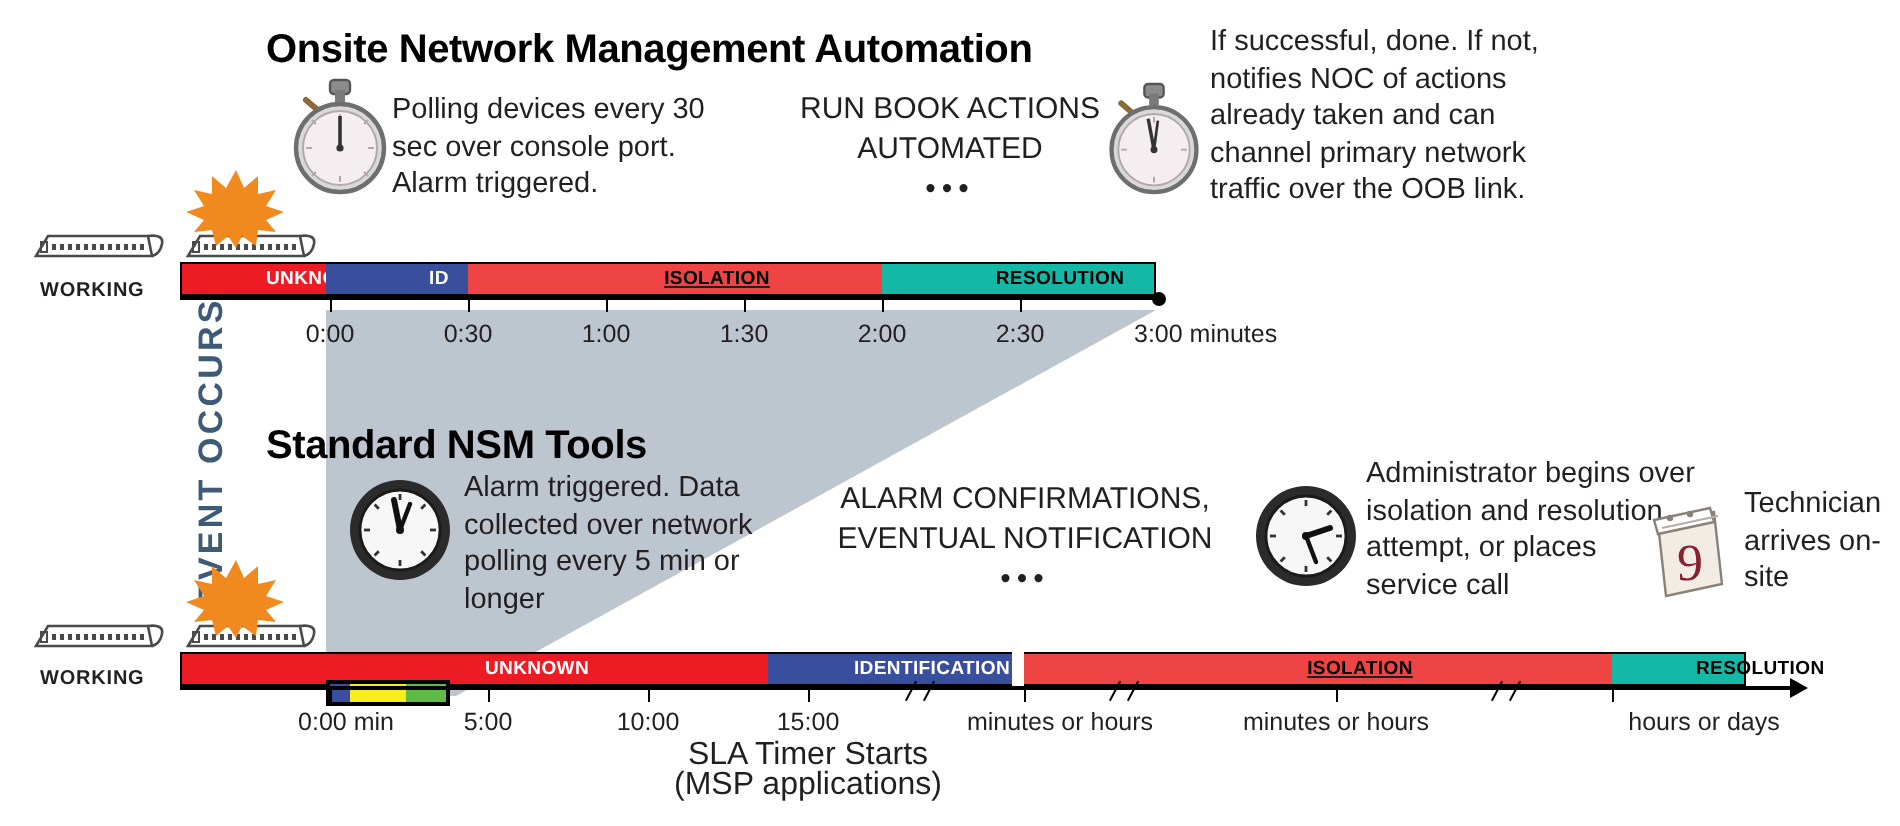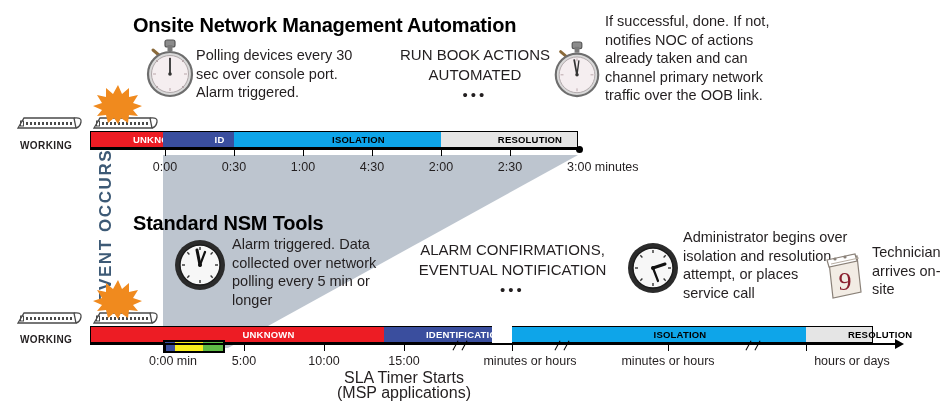--- a/index.html
+++ b/index.html
@@ -52,22 +52,22 @@
     text-align:center;
     font-size:9.5px;
     font-weight:bold;
     line-height:15px;
     letter-spacing:.2px;
     white-space:nowrap;
     padding-left:42px;
   }
   .seg-red   {background:#ED1C24;}
   .seg-blue  {background:#3A4E9E;}
-  .seg-yellow{background:#0ea5e9;}
-  .seg-green {background:#e5e5e5;}
+  .seg-yellow{background:#ef4444;text-decoration:underline;}
+  .seg-green {background:#14b8a6;}
   .lbl-white {color:#ffffff;}
   .lbl-black {color:#000000;}
 
   
   .axis-line{
     position:absolute;
     height:2px;
     background:#000;
   }
   .tick{
@@ -256,21 +256,21 @@
 <div class="axis-dot" style="left:576px;top:146px;"></div>
 <div class="tick" style="left:165px;top:150px;"></div>
 <div class="tick" style="left:234px;top:150px;"></div>
 <div class="tick" style="left:303px;top:150px;"></div>
 <div class="tick" style="left:372px;top:150px;"></div>
 <div class="tick" style="left:441px;top:150px;"></div>
 <div class="tick" style="left:510px;top:150px;"></div>
 <div class="tick-lbl" style="left:165px;top:160px;">0:00</div>
 <div class="tick-lbl" style="left:234px;top:160px;">0:30</div>
 <div class="tick-lbl" style="left:303px;top:160px;">1:00</div>
-<div class="tick-lbl" style="left:372px;top:160px;">4:30</div>
+<div class="tick-lbl" style="left:372px;top:160px;">1:30</div>
 <div class="tick-lbl" style="left:441px;top:160px;">2:00</div>
 <div class="tick-lbl" style="left:510px;top:160px;">2:30</div>
 <div class="tick-lbl left" style="left:567px;top:160px;">3:00 minutes</div>
 
 <div class="event-occurs" style="left:96px;top:303px;">EVENT OCCURS</div>
 
 <div class="section-title abs" style="left:133px;top:212px;">Standard NSM Tools</div>
 
 <svg class="icon" style="left:172px;top:237px;" width="56" height="56" viewBox="0 0 56 56">
   <circle cx="28" cy="28" r="25" fill="#2b2b2b"></circle>
@@ -366,21 +366,21 @@
   </g>
   <rect x="6.5" y="9" width="3" height="5" fill="none" stroke="#4a4a4a" stroke-width="1"></rect>
 </svg>
 <svg class="icon" style="left:92px;top:279px;" width="52" height="40" viewBox="0 0 52 40">
   <polygon fill="#F08A1E" points="26,1 30,10 37,4 37,13 46,11 41,19 50,22 41,26 46,32 37,31 36,39 29,34 26,40 22,34 16,39 14,31 5,32 10,26 1,22 10,19 5,11 14,13 14,4 21,10"></polygon>
 </svg>
 
 <div class="bar seg-red" style="left:90px;top:326px;width:314px;border-left:1px solid #000;">
   <span class="lbl-white">UNKNOWN</span>
 </div>
-<div class="bar seg-blue" style="left:384px;top:326px;width:108px;">
+<div class="bar seg-blue" style="left:384px;top:326px;width:122px;">
   <span class="lbl-white">IDENTIFICATION</span>
 </div>
 <div class="bar seg-yellow" style="left:512px;top:326px;width:294px;">
   <span class="lbl-black">ISOLATION</span>
 </div>
 <div class="bar seg-green" style="left:806px;top:326px;width:67px;border-right:1px solid #000;">
   <span class="lbl-black">RESOLUTION</span>
 </div>
 
 <div class="mini-bar" style="left:163px;top:340px;width:62px;">

